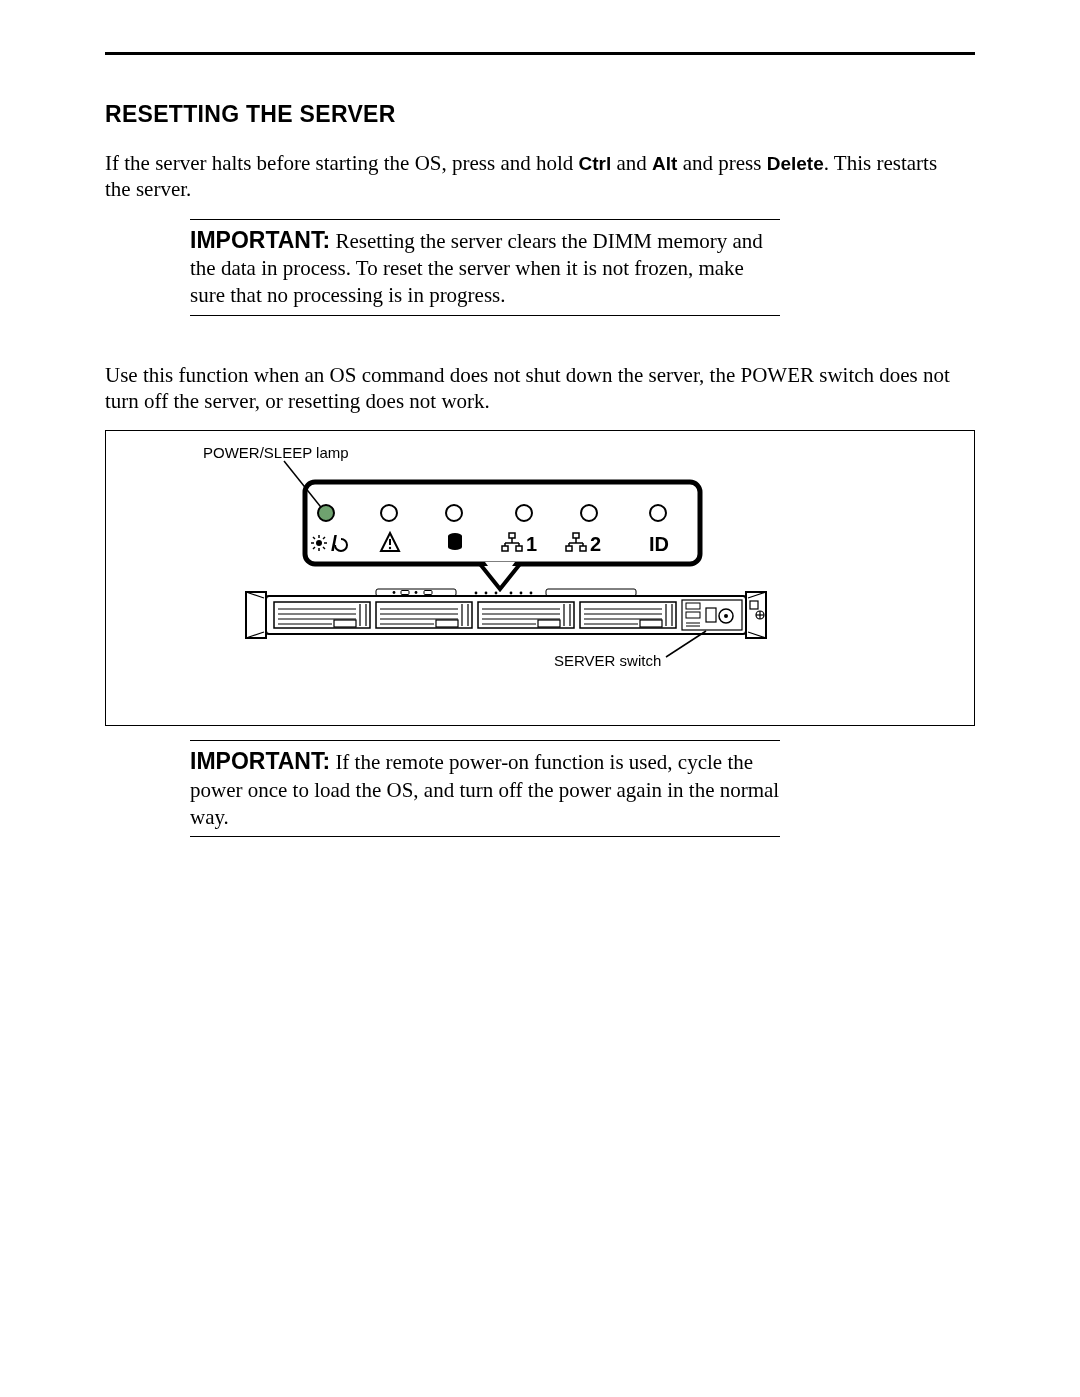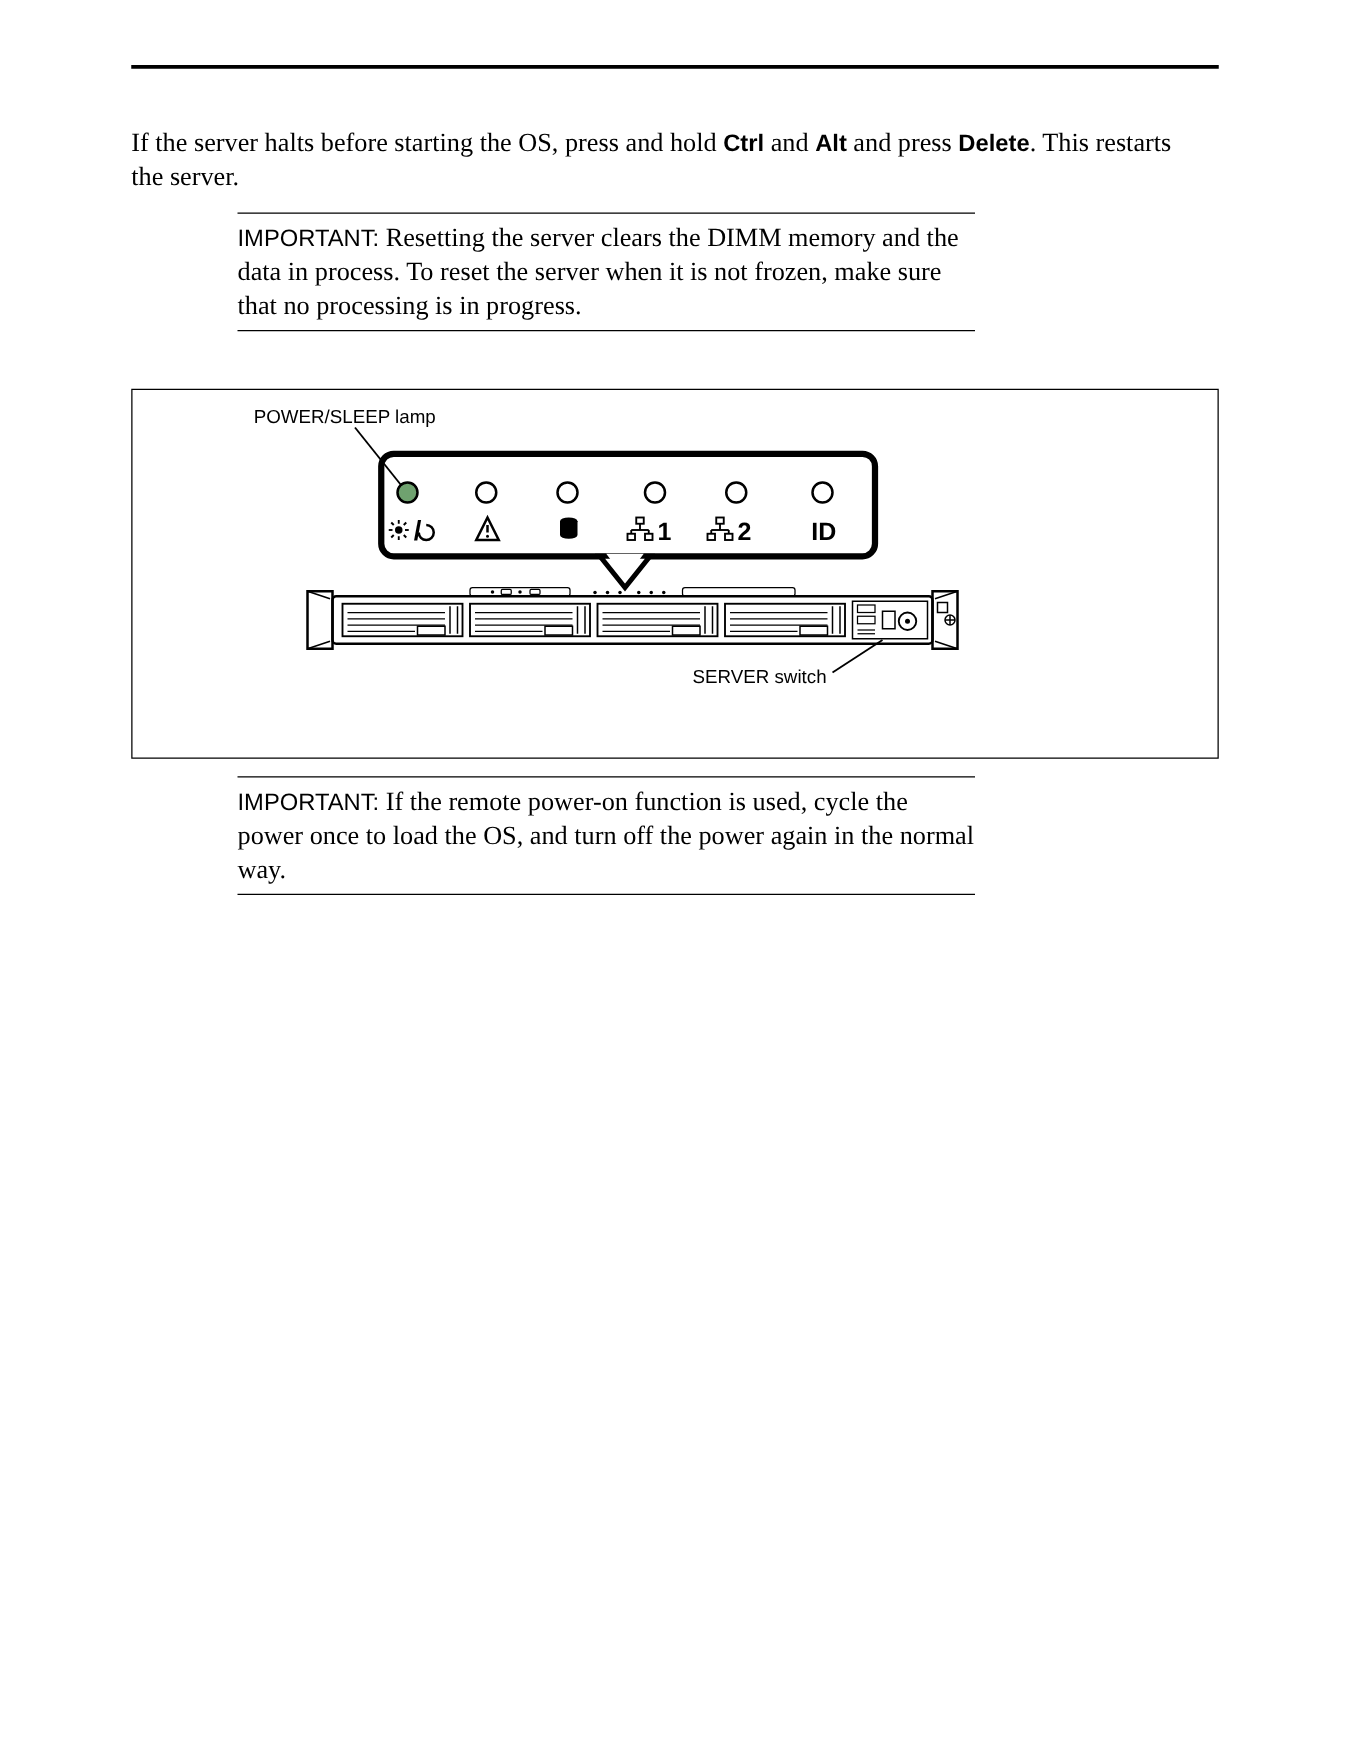--- a/index.html
+++ b/index.html
@@ -48,22 +48,22 @@
     margin: 12px 0 46px 85px;
     width: 590px;
     border-top: 1.5px solid #000;
     border-bottom: 1.5px solid #000;
     padding: 6px 0 6px 0;
     font-size: 21px;
     line-height: 1.28;
   }
   .note-block .label {
     font-family: Arial, Helvetica, sans-serif;
-    font-weight: normal;
-    font-size: 19px;
+    font-weight: bold;
+    font-size: 23px;
   }
   .figure-frame {
     border: 1.5px solid #000;
     box-sizing: border-box;
     width: 100%;
     height: 296px;
     position: relative;
     margin-bottom: 14px;
   }
   .fig-label {
@@ -74,30 +74,32 @@
   }
   svg { display: block; }
 </style>
 </head>
 <body>
 
 <div class="page">
 
   <hr class="head-rule">
 
+  <h2 class="section">RESETTING THE SERVER</h2>
 
   <p class="body">
     <span>If the server halts before starting the OS, press and hold </span><span class="sans-bold">Ctrl</span><span> and </span><span class="sans-bold">Alt</span><span> and press </span><span class="sans-bold">Delete</span><span>.  This restarts the server.</span>
   </p>
 
   <div class="note-block">
     <span class="label">IMPORTANT:</span><span> Resetting the server clears the DIMM memory and the data in process.  To reset the server when it is not frozen, make sure that no processing is in progress.</span>
   </div>
 
 
+  <p class="body">Use this function when an OS command does not shut down the server, the POWER switch does not turn off the server, or resetting does not work.</p>
 
   <div class="figure-frame">
     <span class="fig-label" style="left:97px; top:13px;">POWER/SLEEP lamp</span>
     <span class="fig-label" style="left:448px; top:221px;">SERVER switch</span>
 
     <svg width="866" height="260" viewBox="0 0 866 260">
 
       <rect x="199" y="51" width="395" height="82" rx="10" ry="10" fill="#fff" stroke="#000" stroke-width="5"></rect>
 
       <line x1="178" y1="30" x2="218" y2="80" stroke="#000" stroke-width="1.5"></line>

